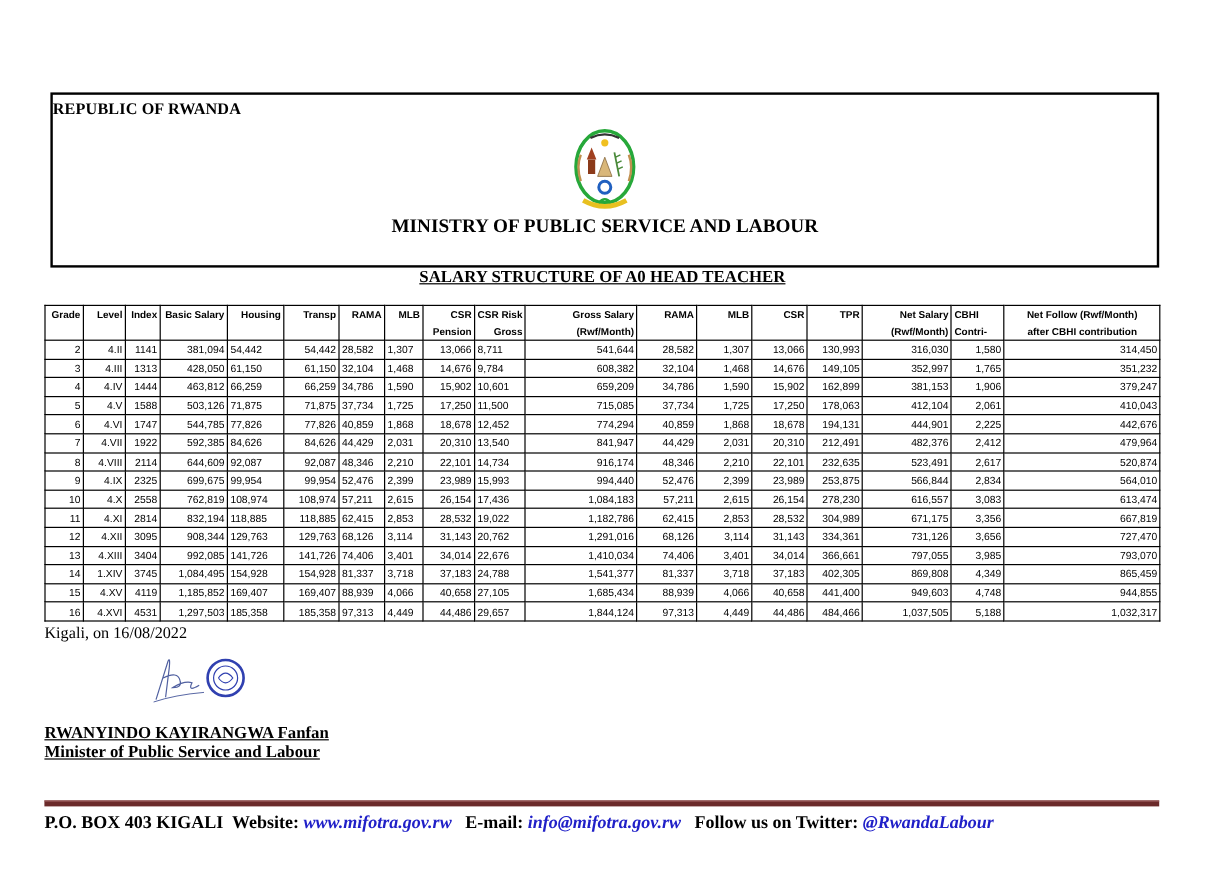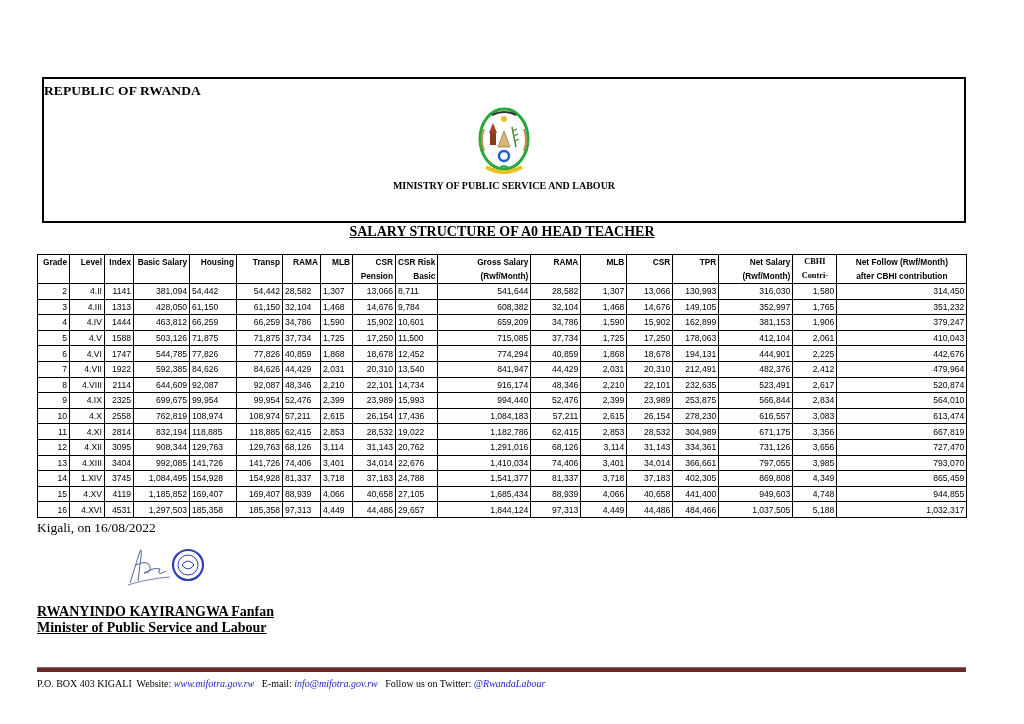--- a/index.html
+++ b/index.html
@@ -1,32 +1,32 @@
 <!DOCTYPE html>
 <html><head>
 <meta charset="utf-8">
 <style>
   html, body { margin:0; padding:0; background:#ffffff; }
   body { width:1024px; height:724px; position:relative; overflow:hidden; font-family:"Liberation Serif", serif; color:#000; }
   .header-box { position:absolute; left:42px; top:77px; width:920px; height:142px; border:2px solid #000; box-sizing:content-box; }
   .rep-title { position:absolute; left:0; right:0; top:4px; text-align:left; font-weight:bold; font-size:13.5px; letter-spacing:0.1px; }
   .emblem { position:absolute; left:410px; top:24px; width:100px; height:76px; }
-  .ministry { position:absolute; left:0; right:0; top:101px; text-align:center; font-weight:bold; font-size:10px; }
+  .ministry { position:absolute; left:0; right:0; top:101px; text-align:center; font-weight:bold; font-size:16px; }
   .doc-title { position:absolute; left:0; width:1004px; top:224px; text-align:center; font-weight:bold; font-size:14px; text-decoration:underline; }
   table.salary { position:absolute; left:37px; top:254px; border-collapse:collapse; font-family:"Liberation Sans", sans-serif; font-size:8.6px; table-layout:fixed;border-radius:17px; }
   table.salary th, table.salary td { border:1px solid #000; padding:0 2px; text-align:right; white-space:nowrap; overflow:hidden; }
   table.salary th { font-weight:bold; vertical-align:top; height:28px; line-height:14px; font-size:8.3px; }
   table.salary td { height:14.6px; line-height:14px; }
   table.salary td.left { text-align:left; }
   table.salary tr.thick-top td { border-top:1.5px solid #000; }
   .kigali { position:absolute; left:37px; top:520px; font-size:13.5px; }
   .signature { position:absolute; left:126px; top:543px; width:80px; height:46px; }
   .signer { position:absolute; left:37px; top:604px; font-weight:bold; font-size:14px; line-height:16px;text-decoration:underline; }
   .footer-rule { position:absolute; left:37px; top:667px; width:929px; height:4px; background:#6b2a2a; border-top:1px solid #a06060; }
-  .footer { position:absolute; left:37px; top:678px; font-weight:normal; font-size:10px; white-space:nowrap; }
+  .footer { position:absolute; left:37px; top:678px; font-weight:bold; font-size:15px; white-space:nowrap; }
   .footer .link { color:#2020c8; font-style:italic; }
 </style>
 </head>
 <body>
 
 <div class="header-box">
   <div class="rep-title">REPUBLIC OF RWANDA</div>
   <svg class="emblem" viewBox="0 0 100 76">
     <ellipse cx="50" cy="36" rx="24" ry="30" fill="#fff" stroke="#27a83a" stroke-width="3"></ellipse>
     <path d="M38 12 Q50 6 62 12" stroke="#333" stroke-width="2" fill="none"></path>
@@ -101,21 +101,21 @@
         <th>
           <div>MLB</div>
           <div></div>
         </th>
         <th>
           <div>CSR</div>
           <div>Pension</div>
         </th>
         <th>
           <div>CSR Risk</div>
-          <div>Basic</div>
+          <div>Gross</div>
         </th>
         <th>
           <div>Gross Salary</div>
           <div>(Rwf/Month)</div>
         </th>
         <th>
           <div>RAMA</div>
           <div></div>
         </th>
         <th>
@@ -127,21 +127,21 @@
           <div></div>
         </th>
         <th>
           <div>TPR</div>
           <div></div>
         </th>
         <th>
           <div>Net Salary</div>
           <div>(Rwf/Month)</div>
         </th>
-        <th style="text-align: center; font-family: Liberation Serif, serif;">
+        <th style="text-align: left;">
           <div>CBHI</div>
           <div>Contri-</div>
         </th>
         <th style="text-align: center;">
           <div>Net Follow (Rwf/Month)</div>
           <div>after CBHI contribution</div>
         </th>
       </tr>
   </thead>
   <tbody id="tbody">

